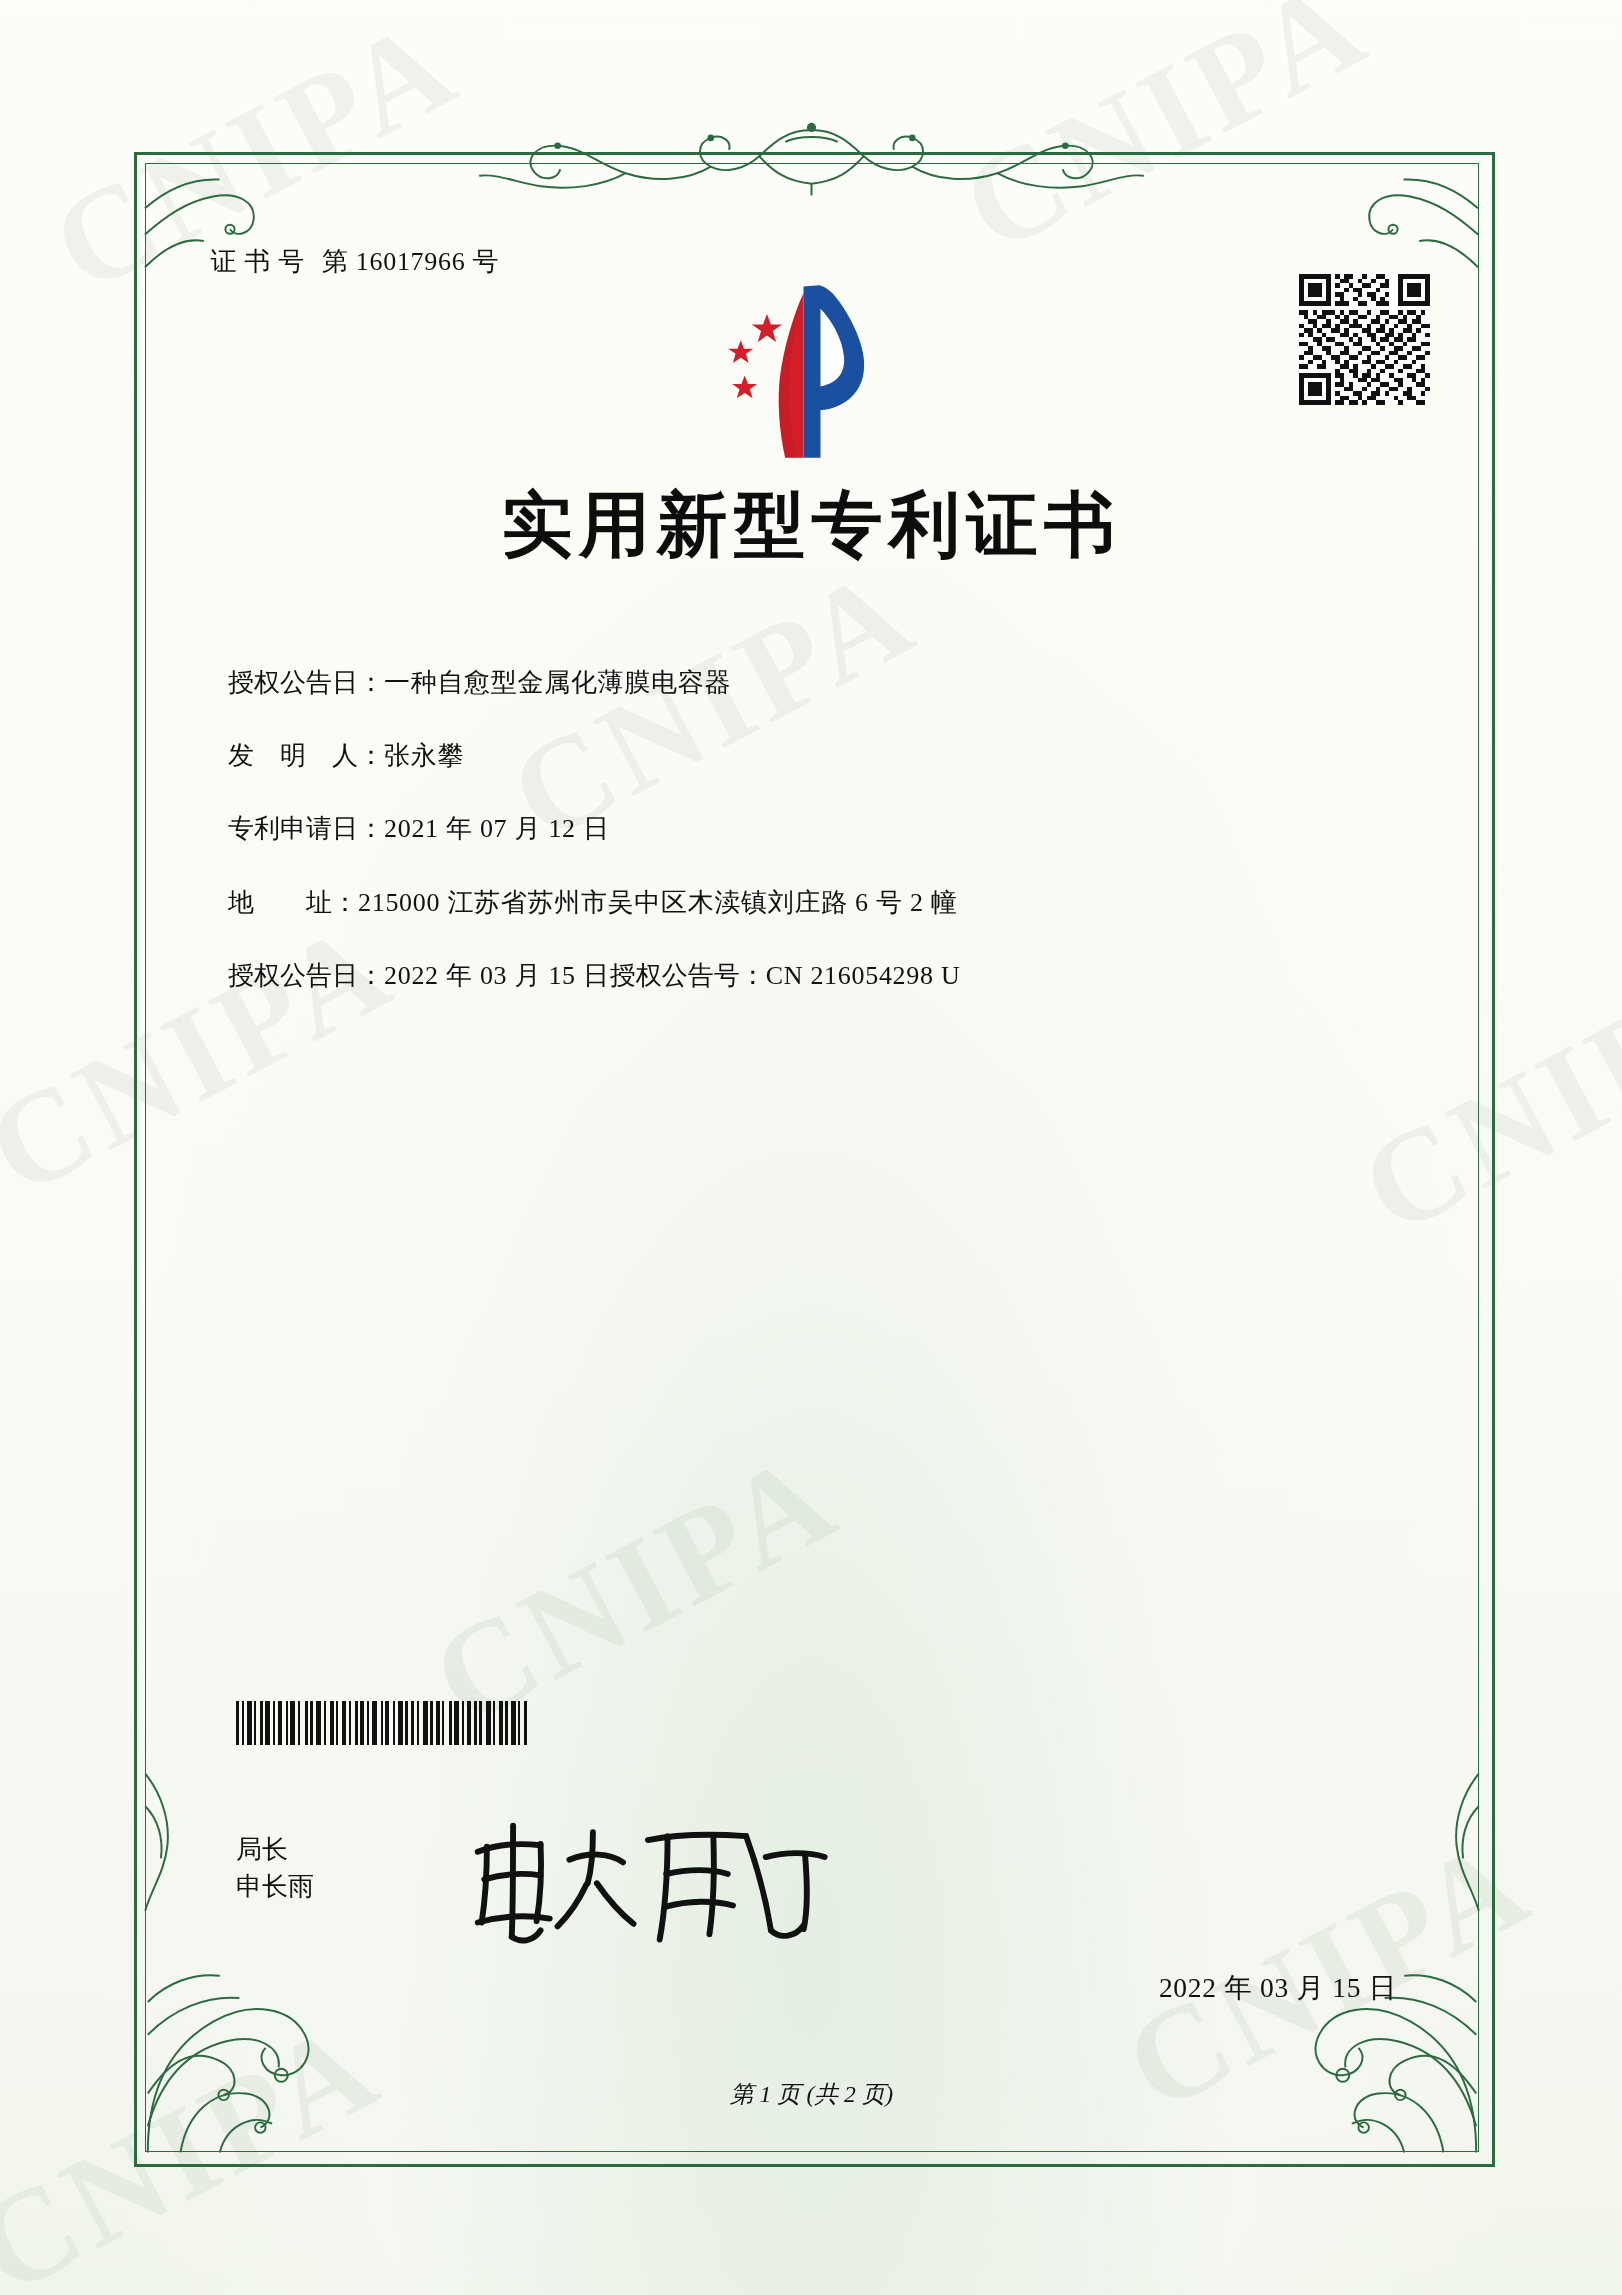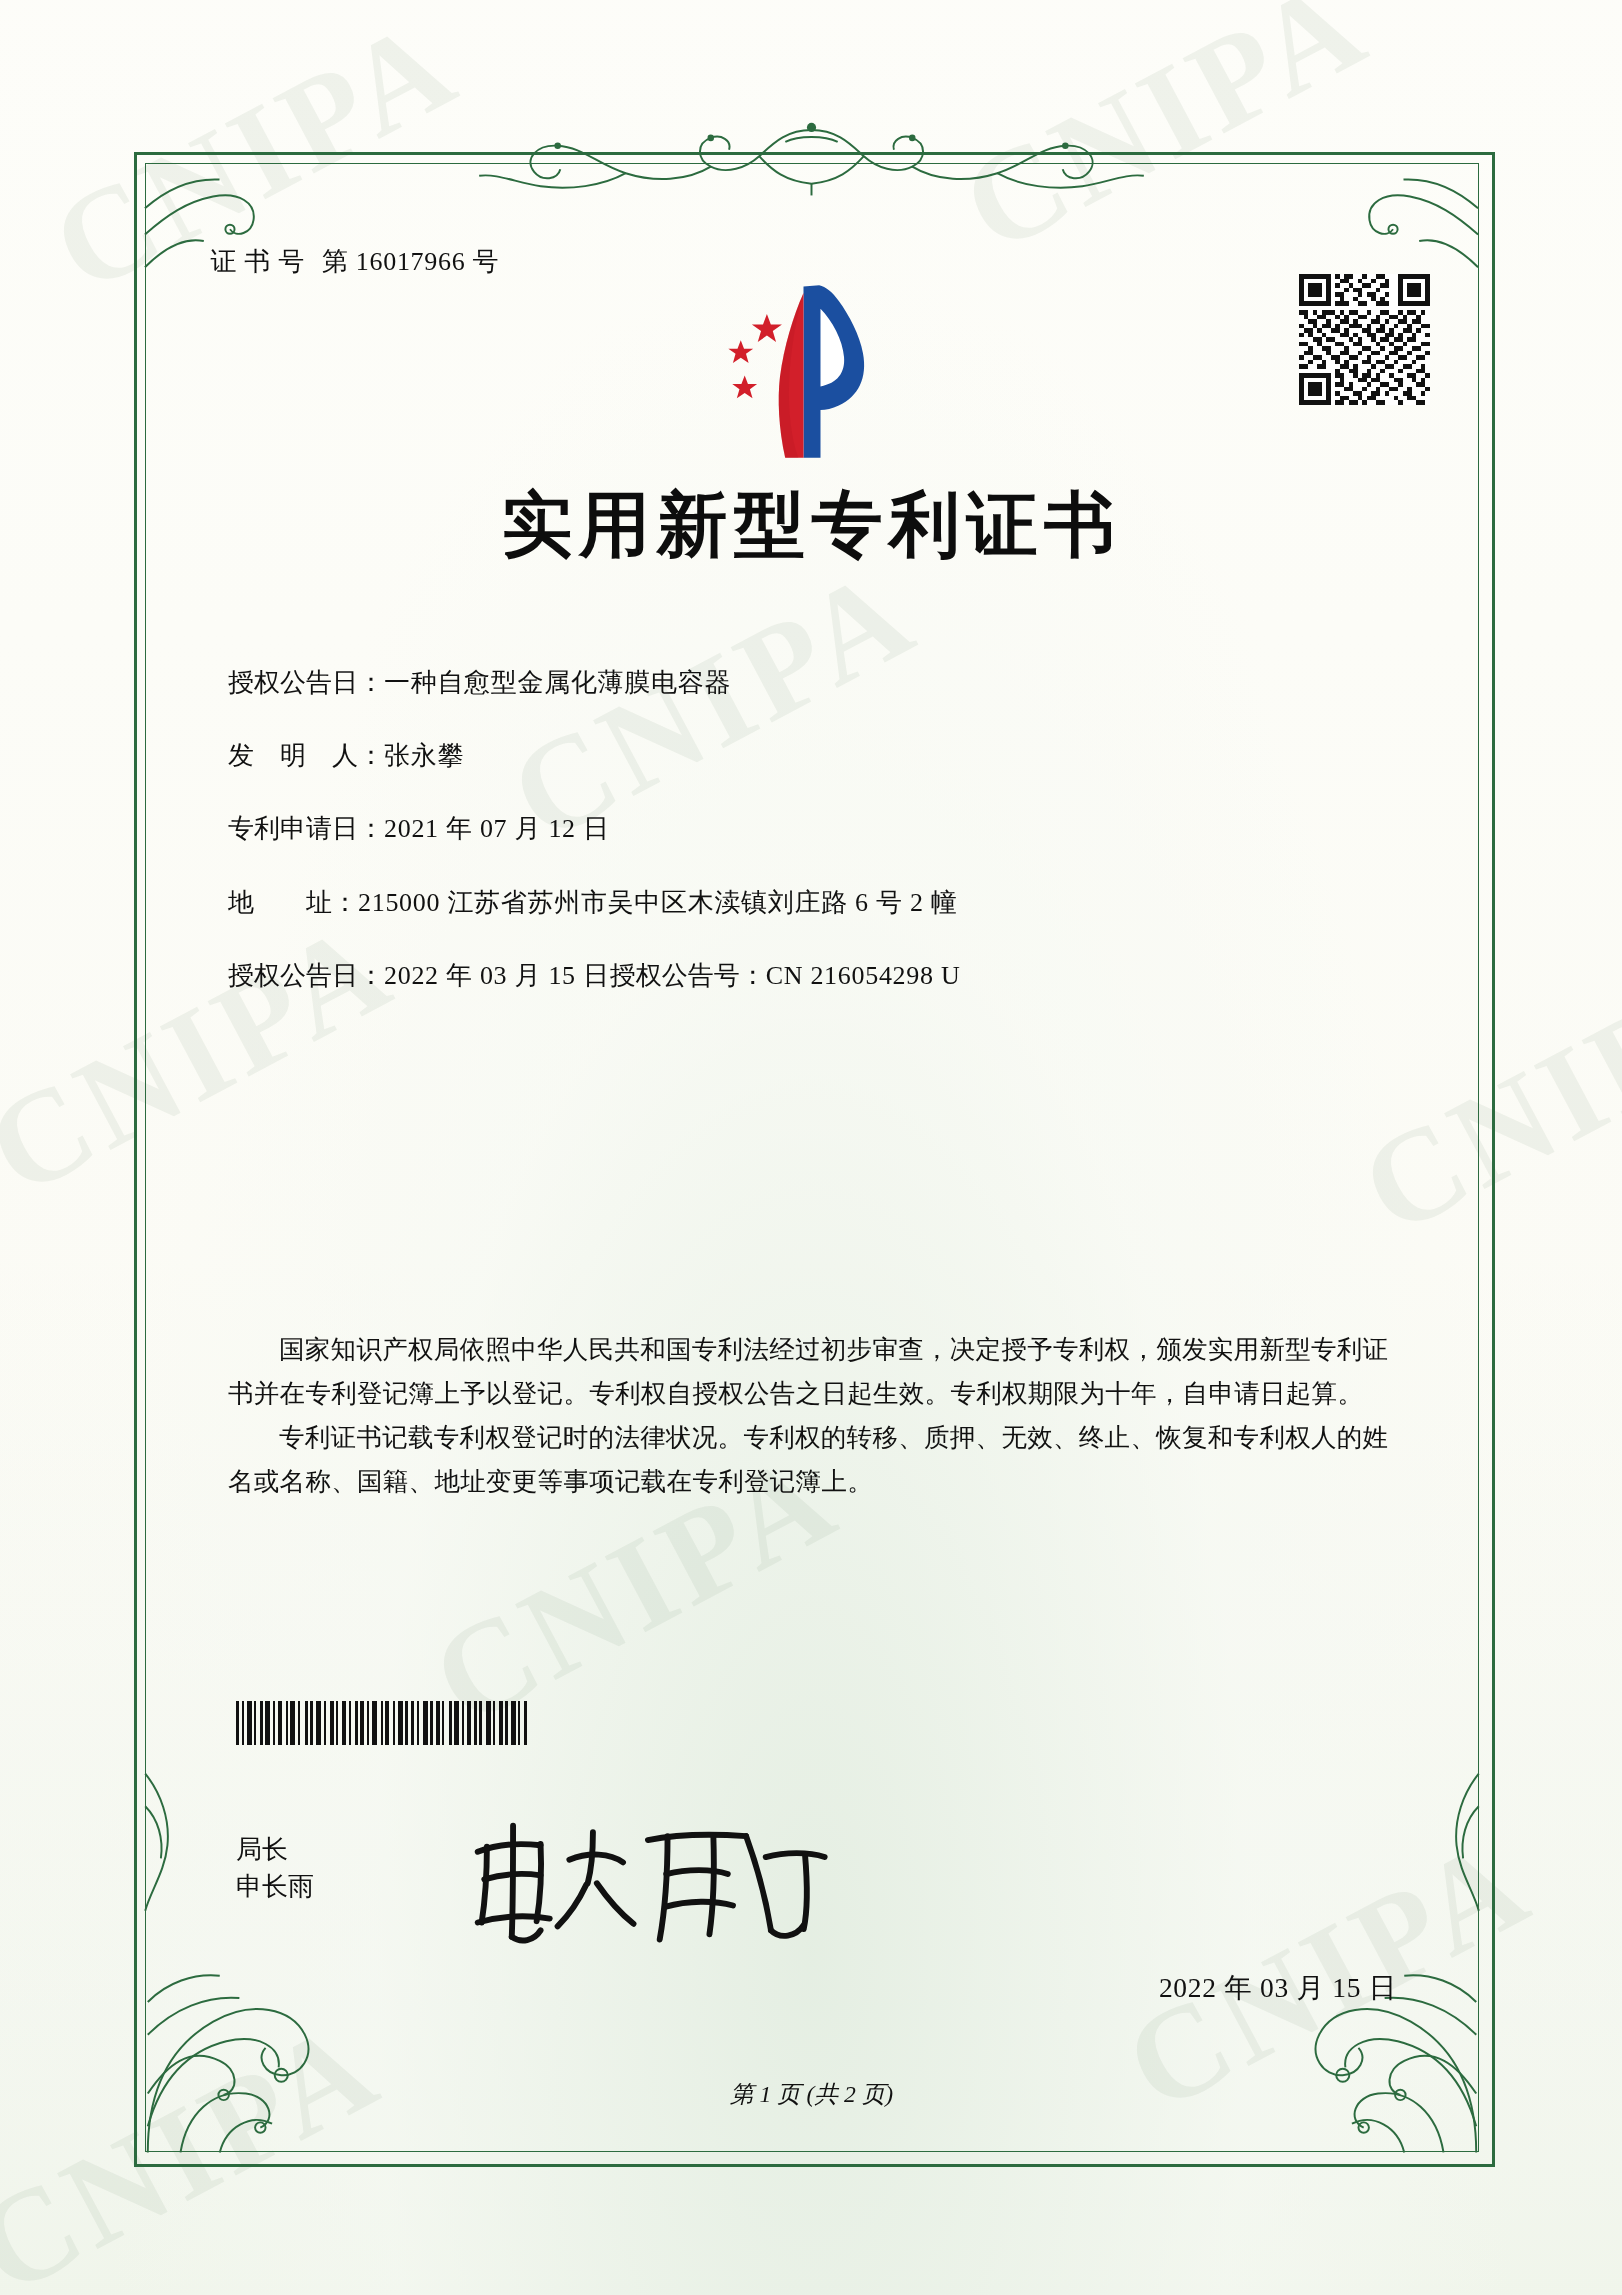--- a/index.html
+++ b/index.html
@@ -562,24 +562,20 @@
 
     <div class="field-row row-inline">
       <span class="f-label">授权公告日：</span>
       <span class="f-value">2022 年 03 月 15 日</span>
       <span class="f-label second">授权公告号：</span>
       <span class="f-value">CN 216054298 U</span>
     </div>
 
   </div>
 
-  <div class="paras">
-    <p class="para">国家知识产权局依照中华人民共和国专利法经过初步审查，决定授予专利权，颁发实用新型专利证书并在专利登记簿上予以登记。专利权自授权公告之日起生效。专利权期限为十年，自申请日起算。</p>
-    <p class="para">专利证书记载专利权登记时的法律状况。专利权的转移、质押、无效、终止、恢复和专利权人的姓名或名称、国籍、地址变更等事项记载在专利登记簿上。</p>
-  </div>
 
   <div class="barcode">
     <i style="width:3.3px"></i>
       <i style="width:2.6px;background:transparent"></i>
     <i style="width:2px"></i>
       <i style="width:3.3px;background:transparent"></i>
     <i style="width:4.6px"></i>
       <i style="width:2px;background:transparent"></i>
     <i style="width:2px"></i>
       <i style="width:3.9px;background:transparent"></i>

